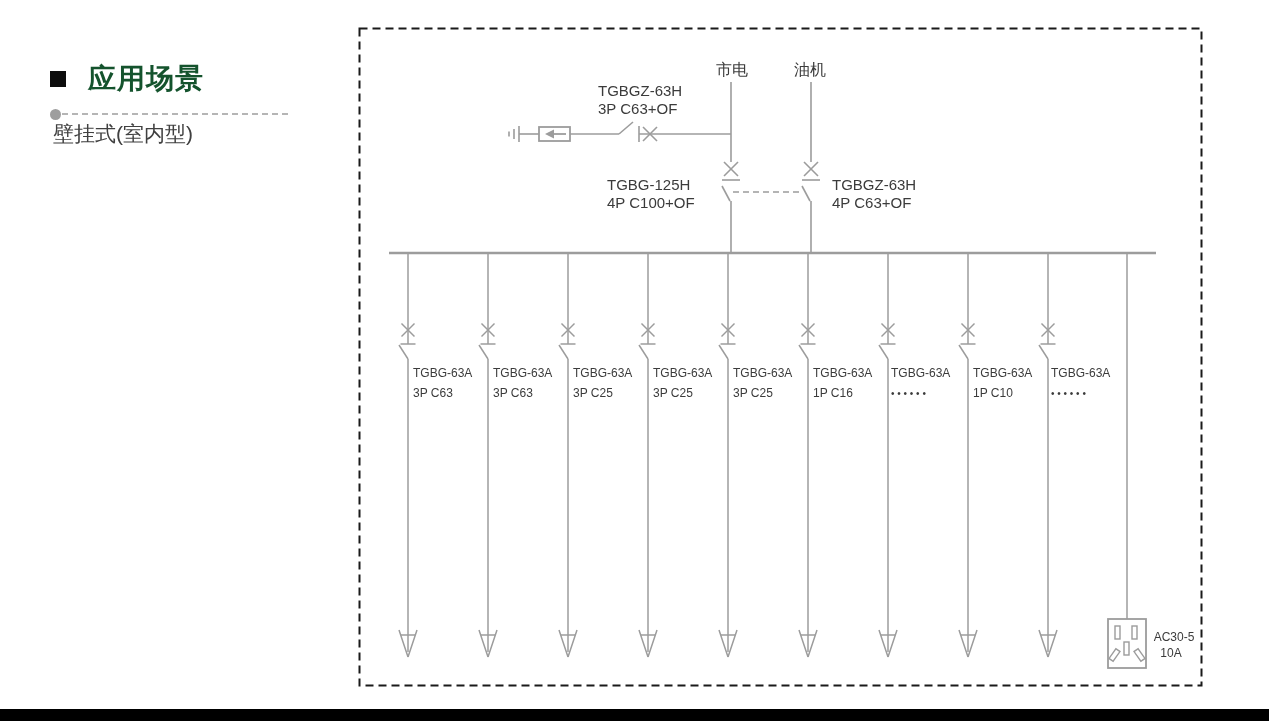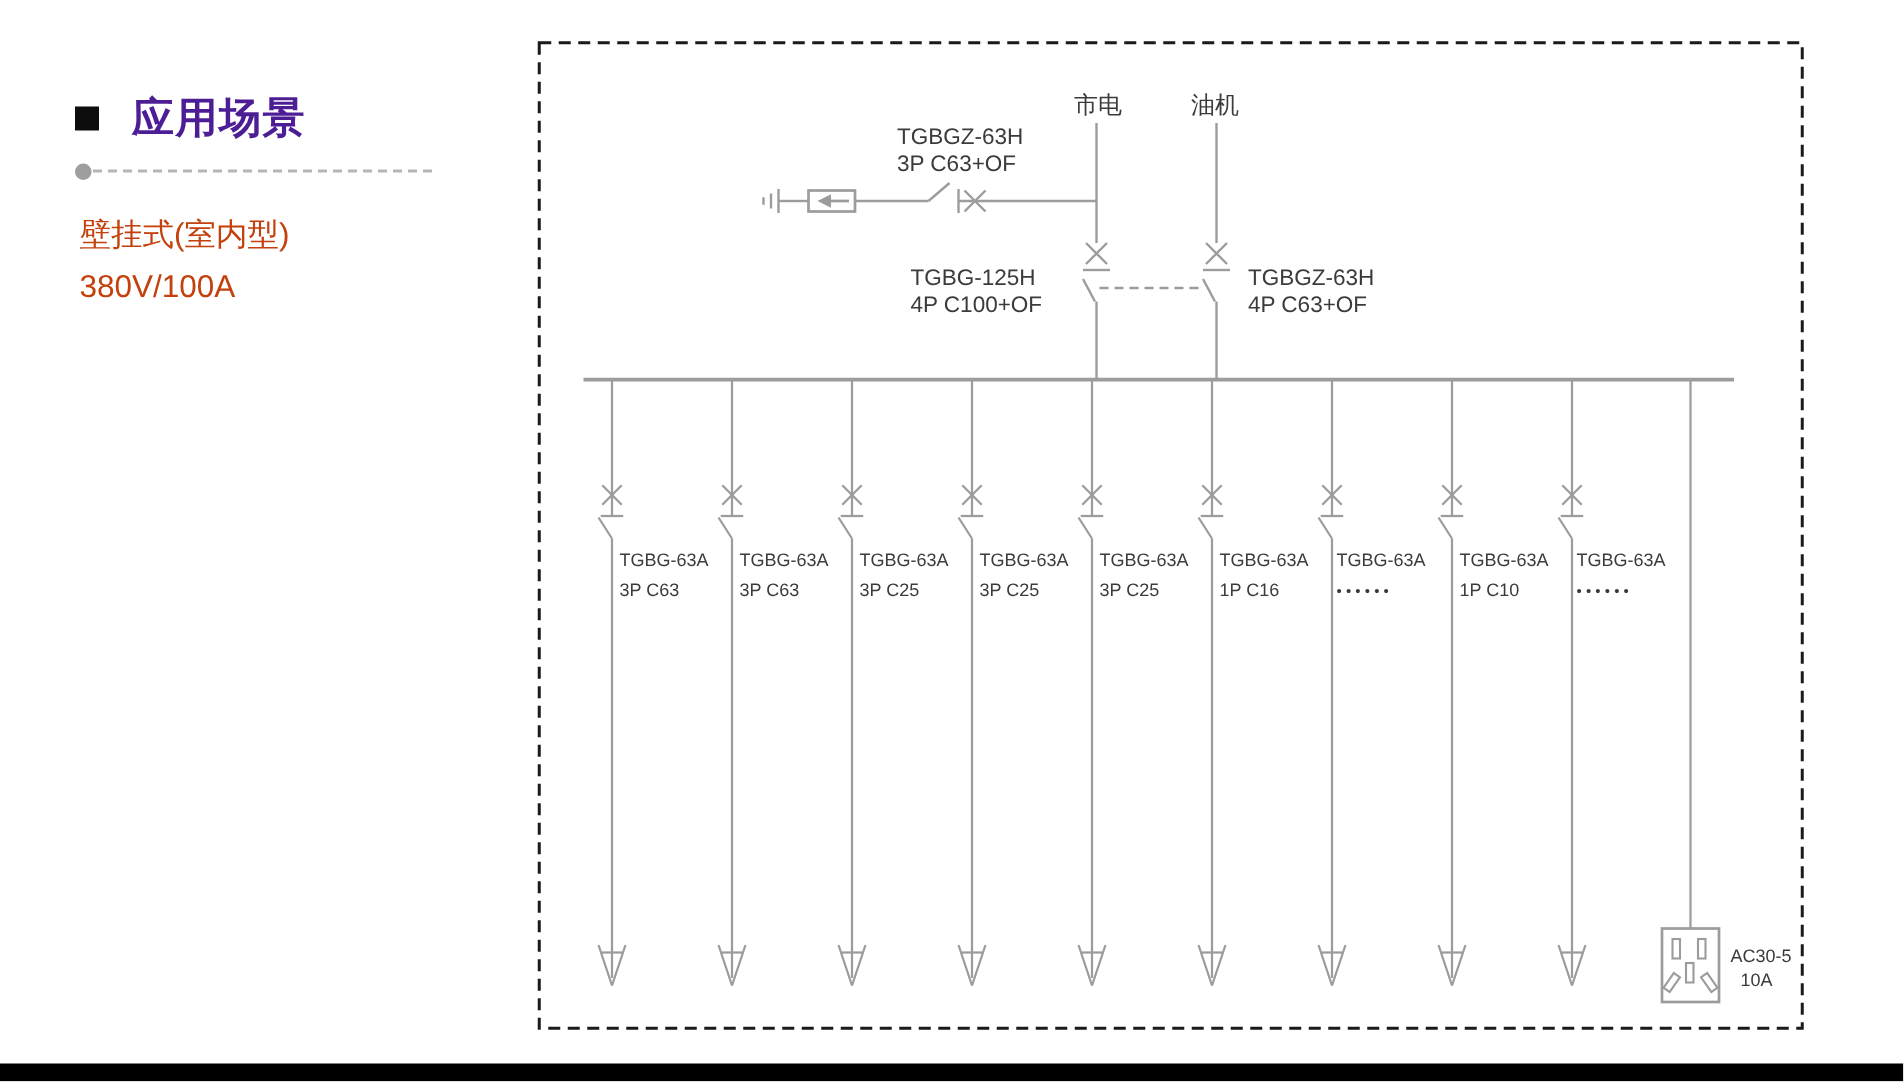--- a/index.html
+++ b/index.html
@@ -7,37 +7,37 @@
     position:relative;
     width:1269px;height:721px;
     background:#ffffff;
     overflow:hidden;
     font-family:"Liberation Sans","DejaVu Sans",sans-serif;
   }
   
   .heading{
     position:absolute;left:50px;top:60px;
     display:flex;align-items:center;
-    color:#4c1d95;font-size:28px;font-weight:700;letter-spacing:1px;
+    color:#14532d;font-size:28px;font-weight:700;letter-spacing:1px;
   }
   .heading .square{
     width:16px;height:16px;background:#0d0d0d;
     margin-right:22px;flex:0 0 auto;
   }
   .divider{
     position:absolute;left:52px;top:113px;width:236px;
     border-top:2px dashed #b5b5b5;
   }
   .divider .dot{
     position:absolute;left:-2px;top:-6.5px;
     width:11px;height:11px;border-radius:50%;background:#9e9e9e;
   }
   .feature-list{
-    position:absolute;left:53px;top:139px;
-    font-size:21px;color:#c2410c;line-height:35px;
+    position:absolute;left:53px;top:116px;
+    font-size:21px;color:#404040;line-height:35px;
     list-style:none;margin:0;padding:0;
   }
   
   svg.diagram{position:absolute;left:0;top:0;}
   svg.diagram text{
     font-family:"Liberation Sans","DejaVu Sans",sans-serif;
     fill:#3b3b3b;
   }
   .lbl-big{font-size:15px;}
   .lbl-small{font-size:12px;}
@@ -55,21 +55,20 @@
     <span class="square"></span>
     <span>应用场景</span>
   </div>
 
   <div class="divider">
     <span class="dot"></span>
   </div>
 
   <ul class="feature-list">
     <li>壁挂式(室内型)</li>
-    <li>380V/100A</li>
   </ul>
 
   <svg class="diagram" width="1269" height="721" viewBox="0 0 1269 721">
 
     <defs>
 
       <g id="branch-sym" stroke="#9c9c9c" stroke-width="1.5" fill="none">
         <line x1="0" y1="0" x2="0" y2="91"></line>
         <line x1="-6.5" y1="70.5" x2="6.5" y2="83.5"></line>
         <line x1="6.5" y1="70.5" x2="-6.5" y2="83.5"></line>

